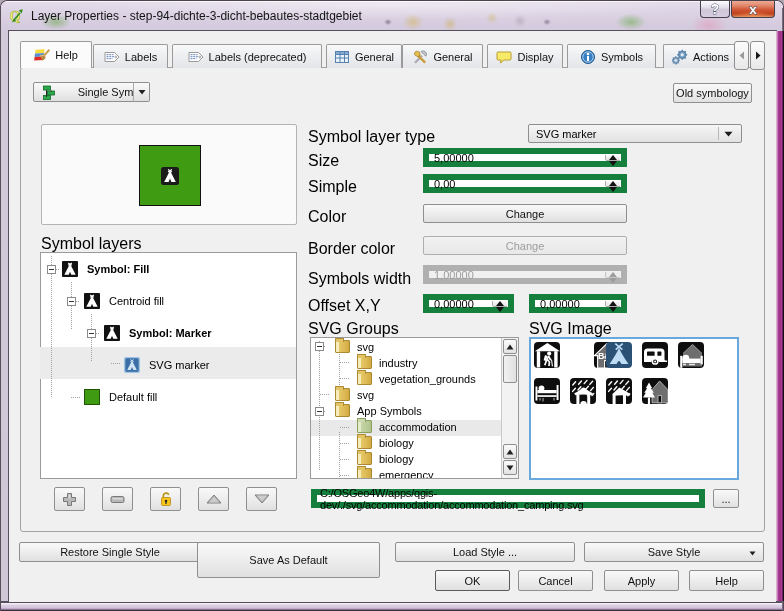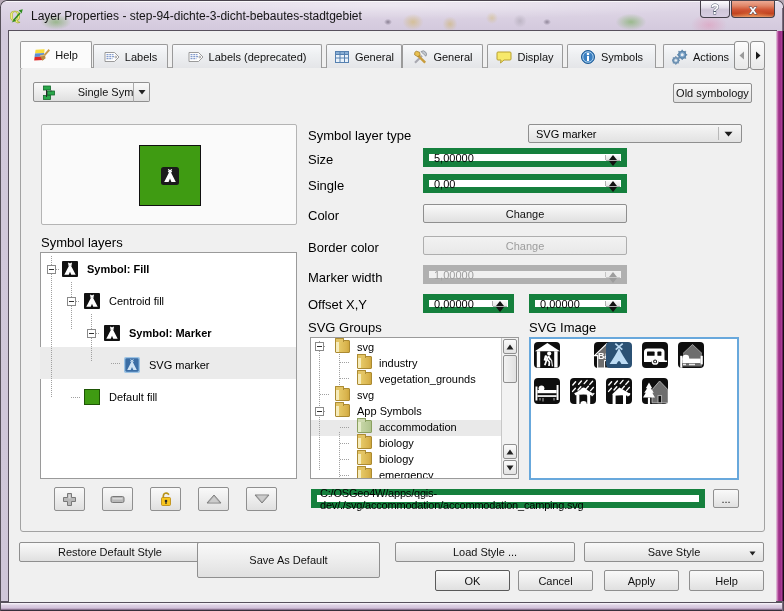--- a/index.html
+++ b/index.html
@@ -63,21 +63,21 @@
 
 .btn { border:1px solid #8f8f8f; border-radius:2px; background:linear-gradient(#f9f9f9, #ececec 55%, #e0e0e0);
   display:flex; align-items:center; justify-content:center; font-size:11px; color:#111; }
 .btn.dis { color:#9d9d9d; background:linear-gradient(#f2f2f2,#e8e8e8); border-color:#aeaeae; }
 .edit { border:6px solid #15803d; background:#fff; font-size:11px; display:flex; align-items:center; padding-left:5px; }
 .edit.dis { background:#f0f0f0; color:#9d9d9d; border-color:#b0b0b0; }
 .spinarr { position:absolute; right:1px; top:1px; bottom:1px; width:15px; border-left:1px solid #b0b0b0;
   background:linear-gradient(#fafafa,#e4e4e4); display:flex; flex-direction:column; }
 .spinarr div { flex:1; display:flex; align-items:center; justify-content:center; }
 .spinarr div:first-child { border-bottom:1px solid #adadad; }
-.lbl { font-size:13px; color:#000; }
+.lbl { font-size:16px; color:#000; }
 
 
 .trow { position:absolute; display:flex; align-items:center; font-size:11px; }
 .hl { position:absolute; background:#e8e8e8; }
 
 
 #sbar { position:absolute; right:0; top:0; width:17px; height:100%; background:#f2f2f2; border-left:1px solid #c8c8c8; }
 .sbtn { position:absolute; left:1px; width:14px; height:15px; border:1px solid #8f8f8f; border-radius:2px;
   background:linear-gradient(#fbfbfb,#e3e3e3); display:flex; align-items:center; justify-content:center; }
 
@@ -322,24 +322,24 @@
   </div>
 <div class="abs btn" style="left:246px;top:487px;width:31px;height:24px;">
     <svg width="16" height="10" viewBox="0 0 16 10">
       <path d="M8 9 L15 1 H1 Z" fill="#b0b0b0" stroke="#808080"></path>
       <path d="M8 7.5 L13 1.5 H3 Z" fill="#cccccc"></path>
     </svg>
   </div>
 
 <div class="abs lbl" style="left:308px;top:128px;">Symbol layer type</div>
 <div class="abs lbl" style="left:308px;top:152px;">Size</div>
-<div class="abs lbl" style="left:308px;top:178px;">Single</div>
+<div class="abs lbl" style="left:308px;top:178px;">Simple</div>
 <div class="abs lbl" style="left:308px;top:208px;">Color</div>
 <div class="abs lbl" style="left:308px;top:240px;">Border color</div>
-<div class="abs lbl" style="left:308px;top:270px;">Marker width</div>
+<div class="abs lbl" style="left:308px;top:270px;">Symbols width</div>
 <div class="abs lbl" style="left:308px;top:297px;">Offset X,Y</div>
 <div class="abs lbl" style="left:308px;top:320px;">SVG Groups</div>
 <div class="abs lbl" style="left:529px;top:320px;">SVG Image</div>
 
 <div class="abs" style="left:528px;top:124px;width:214px;height:19px;border:1px solid #8f8f8f;border-radius:2px;background:linear-gradient(#f6f6f6,#e2e2e2);display:flex;align-items:center;padding-left:7px;">SVG marker
 <div style="position:absolute;right:3px;top:2px;bottom:2px;width:20px;border-left:1px solid #b8b8b8;display:flex;align-items:center;justify-content:center;">
       <svg width="9" height="6" viewBox="0 0 9 6">
         <path d="M0.5 0.8 L8.5 0.8 L4.5 5.5 Z" fill="#1a1a1a"></path>
       </svg>
     </div>
@@ -560,21 +560,21 @@
         <path d="M17.6 3 L26 11.8 V24.8 H10 V11.8 Z" fill="#6e6e6e" stroke="#b8b8b8" stroke-width="0.9"></path>
         <rect x="16" y="17.6" width="3.6" height="7.2" fill="#0e0e0e" stroke="#b8b8b8" stroke-width="0.9"></rect>
         <path d="M7 4.6 L10.2 10.2 H8.8 L11.8 14.8 H10.2 L13 19.6 H1 L3.8 14.8 H2.2 L5.2 10.2 H3.8 Z" fill="#fff"></path>
         <rect x="5.9" y="19.6" width="2.2" height="6.4" fill="#fff"></rect>
       </svg></div>
 </div>
 
 <div class="abs edit" style="left:311px;top:489px;width:394px;height:19px;font-size:11px;padding-left:3px;letter-spacing:-0.2px;">C:/OSGeo4W/apps/qgis-dev/./svg/accommodation/accommodation_camping.svg</div>
 <div class="abs btn" style="left:713px;top:489px;width:26px;height:19px;">...</div>
 
-<div class="abs btn" style="left:19px;top:542px;width:182px;height:20px;">Restore Default Style</div>
+<div class="abs btn" style="left:19px;top:542px;width:182px;height:20px;">Restore Single Style</div>
 <div class="abs btn" style="left:197px;top:542px;width:183px;height:36px;">Save As Default</div>
 <div class="abs btn" style="left:395px;top:542px;width:180px;height:20px;">Load Style ...</div>
 <div class="abs btn" style="left:584px;top:542px;width:180px;height:20px;">Save Style
 <svg style="position:absolute;right:7px;top:8px;" width="7" height="5" viewBox="0 0 7 5">
       <path d="M0.5 0.5 L6.5 0.5 L3.5 4.5 Z" fill="#222"></path>
     </svg></div>
 
 <div class="abs btn" style="left:435px;top:570px;width:75px;height:21px;border-color:#5a5a5a;">OK</div>
 <div class="abs btn" style="left:518px;top:570px;width:75px;height:21px;">Cancel</div>
 <div class="abs btn" style="left:604px;top:570px;width:75px;height:21px;">Apply</div>

